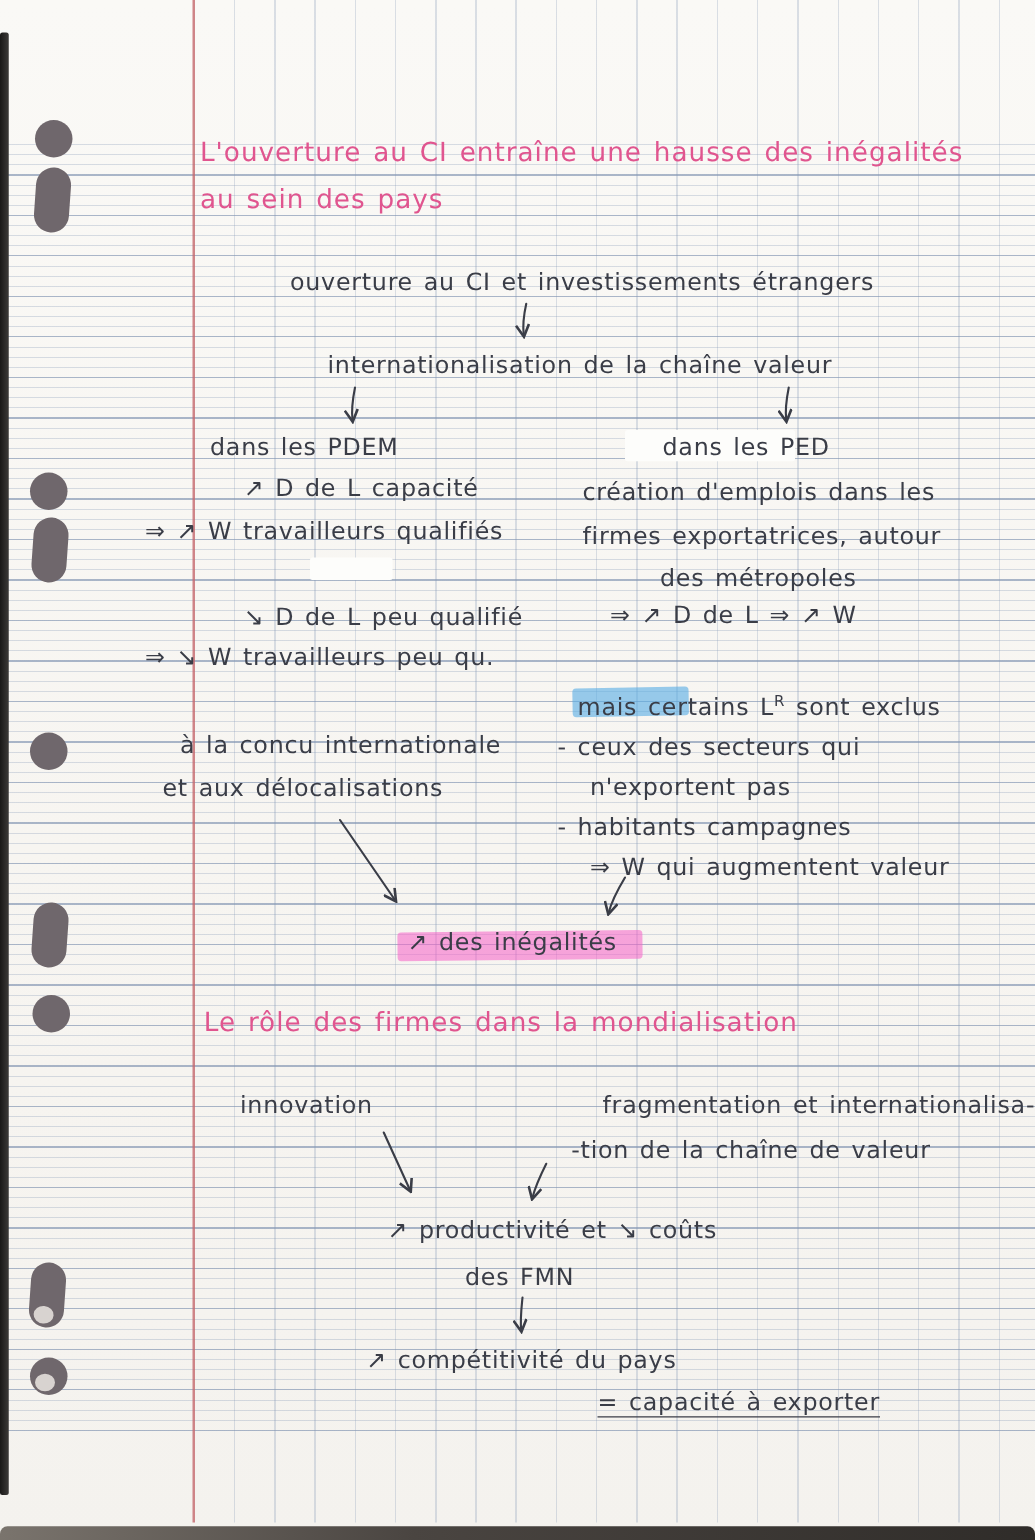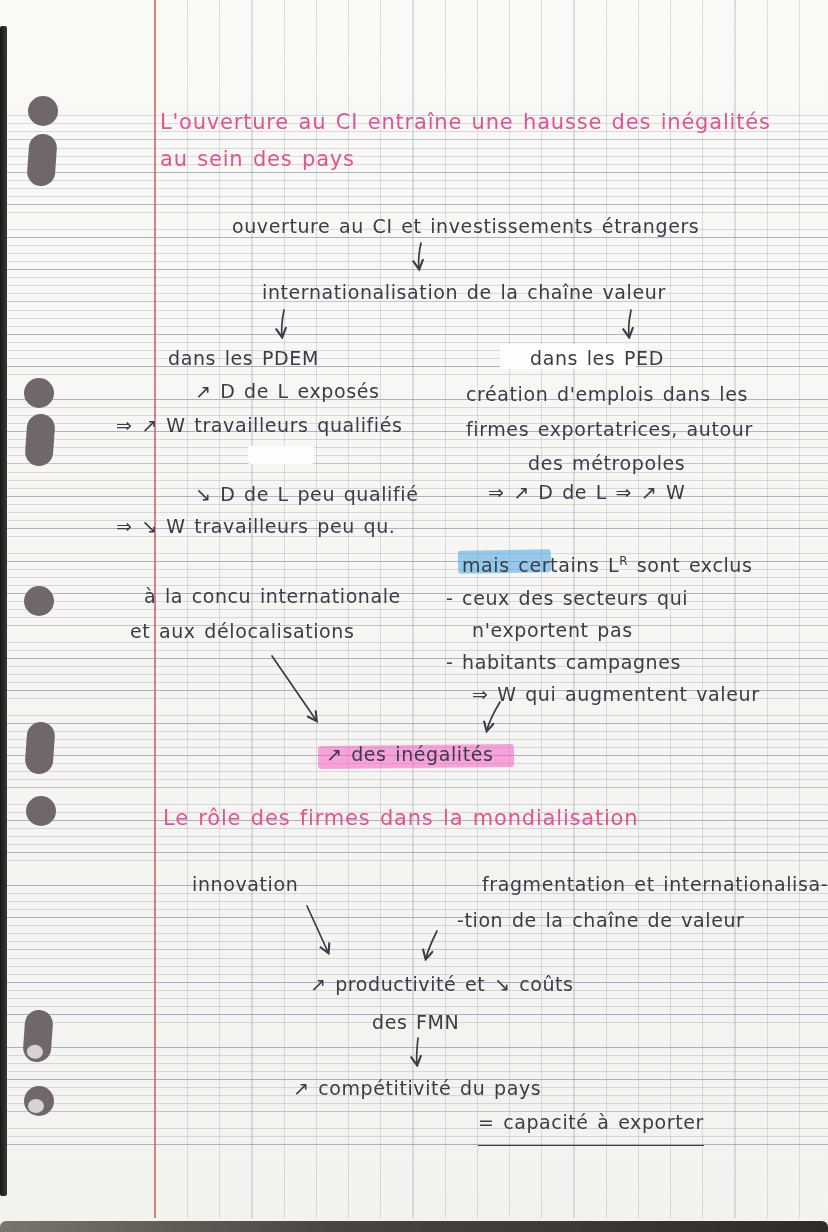--- a/index.html
+++ b/index.html
@@ -50,21 +50,21 @@
   
   .t{
     position:absolute;white-space:nowrap;
     font-size:19px;letter-spacing:.6px;word-spacing:2px;
     color:var(--ink);line-height:24px;
   }
   .pink{color:var(--pink-ink);font-size:21px;letter-spacing:.8px;}
   .hl{position:absolute;border-radius:3px;}
   .hl-pink{background:var(--hl-pink);opacity:.55;transform:rotate(-.6deg);}
   .hl-blue{background:var(--hl-blue);opacity:.6;transform:rotate(-1deg);}
-  .underlined{border-bottom:1.6px solid var(--ink);padding-bottom:12px;text-align:right;}
+  .underlined{border-bottom:1.6px solid var(--ink);padding-bottom:0;text-align:right;}
   sup{font-size:12px;}
   svg.arrows{position:absolute;inset:0;pointer-events:none;}
 </style>
 </head>
 <body style="--pink-ink: #e0558f; --ink: #3a3d47; --hl-pink: #f65fc6; --hl-blue: #55abe5; --margin-red: #c4686d; --rule-minor: rgba(130,150,180,0.30); --rule-major: rgba(108,130,165,0.42); --rule-vert: rgba(130,150,180,0.28);">
 
 <div class="page">
 
   <div class="rule-h"></div>
   <div class="rule-v"></div>
@@ -92,21 +92,21 @@
   <div class="hl hl-pink" style="left:318px;top:745px;width:196px;height:23px"></div>
   <div class="hl hl-blue" style="left:458px;top:550px;width:93px;height:23px"></div>
 
   <div class="t pink" style="left:160px;top:110px">L'ouverture au CI entraîne une hausse des inégalités</div>
   <div class="t pink" style="left:160px;top:147px">au sein des pays</div>
 
   <div class="t" style="left:232px;top:214px">ouverture au CI et investissements étrangers</div>
   <div class="t" style="left:262px;top:280px">internationalisation de la chaîne valeur</div>
 
   <div class="t" style="left:168px;top:346px">dans les PDEM</div>
-  <div class="t" style="left:195px;top:379px">↗ D de L exposés</div>
+  <div class="t" style="left:195px;top:379px">↗ D de L capacité</div>
   <div class="t" style="left:116px;top:413px">⇒ ↗ W travailleurs qualifiés</div>
   <div class="t" style="left:195px;top:482px">↘ D de L peu qualifié</div>
   <div class="t" style="left:116px;top:514px">⇒ ↘ W travailleurs peu qu.</div>
   <div class="t" style="left:144px;top:584px">à la concu internationale</div>
   <div class="t" style="left:130px;top:619px">et aux délocalisations</div>
 
   <div class="t" style="left:530px;top:346px">dans les PED</div>
   <div class="t" style="left:466px;top:382px">création d'emplois dans les</div>
   <div class="t" style="left:466px;top:417px">firmes exportatrices, autour</div>
   <div class="t" style="left:528px;top:451px">des métropoles</div>

